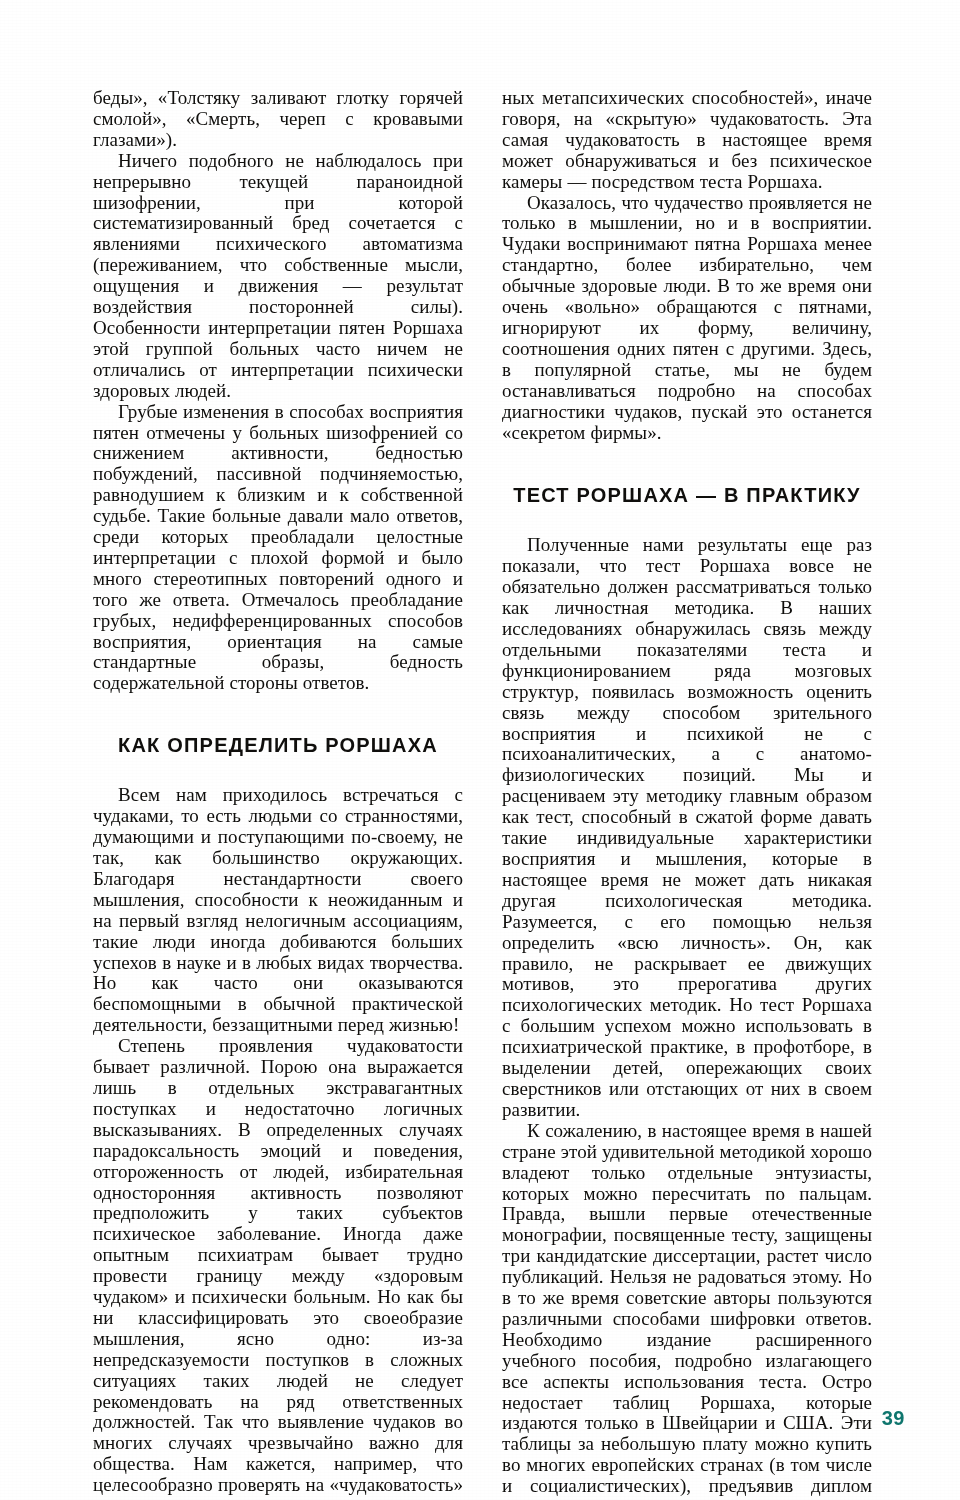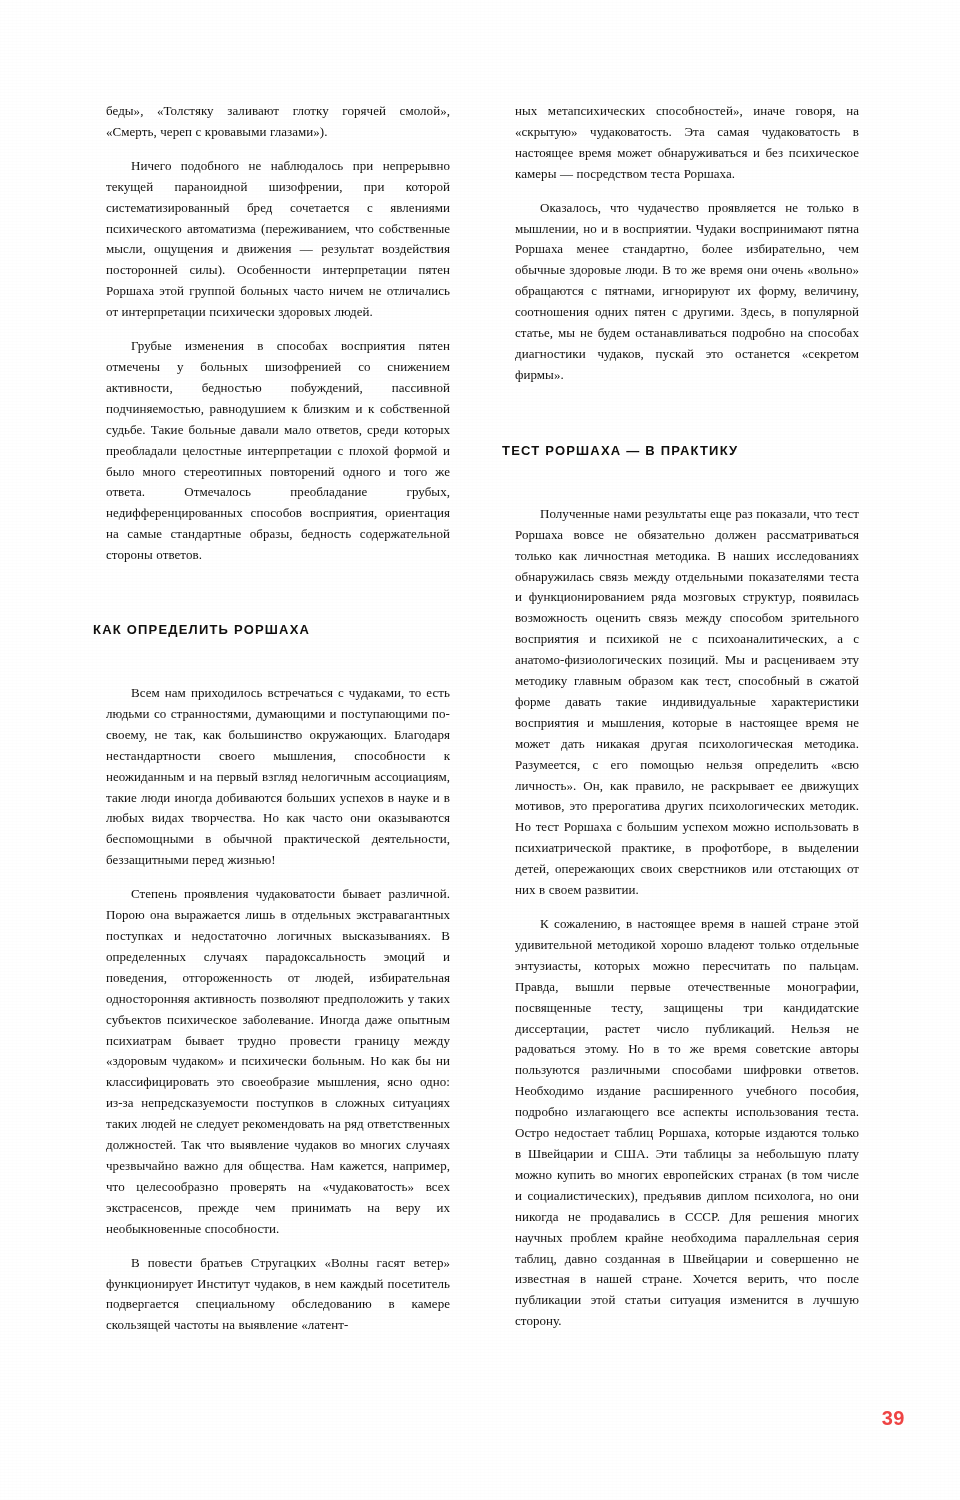--- a/index.html
+++ b/index.html
@@ -33,53 +33,54 @@
     height: 1270px;
     display: flex;
     flex-direction: row;
     justify-content: space-between;
   }
   .col {
     width: 370px;
   }
 
   p.para {
-    margin: 13px;
+    margin: 0;
     text-align: justify;
     text-indent: 25px;
-    font-size: 13px;
+    font-size: 19px;
     line-height: 20.9px;
     letter-spacing: 0.05px;
     word-spacing: 0.2px;
     -webkit-font-smoothing: none;
   }
   p.para.noindent { text-indent: 0; }
 
   
   h2.section-head {
     margin: 0;
-    font-size: 13px;
+    font-size: 20px;
     line-height: 20px;
     font-weight: bold;
+    text-align: center;
     letter-spacing: 1.2px;
     text-indent: 0;
     font-family: "Liberation Sans", "DejaVu Sans", sans-serif;
   }
   .head-block-1 { padding-top: 41px; padding-bottom: 30px; }
   .head-block-2 { padding-top: 42px; padding-bottom: 30px; }
 
   .page-number {
     position: absolute;
     right: 55px;
     bottom: 70px;
     font-size: 20px;
     font-weight: bold;
     font-family: "Liberation Sans", "DejaVu Sans", sans-serif;
     letter-spacing: 0.5px;
-    color: #ef4444;
+    color: #0f766e;
   }
 
   
   #grain {
     position: absolute;
     left: 0; top: 0; right: 0; bottom: 0;
     pointer-events: none;
     opacity: 0.035;
     background-image:
       repeating-linear-gradient(0deg, rgba(0,0,0,0.5) 0px, rgba(0,0,0,0) 1px, rgba(0,0,0,0) 3px),

